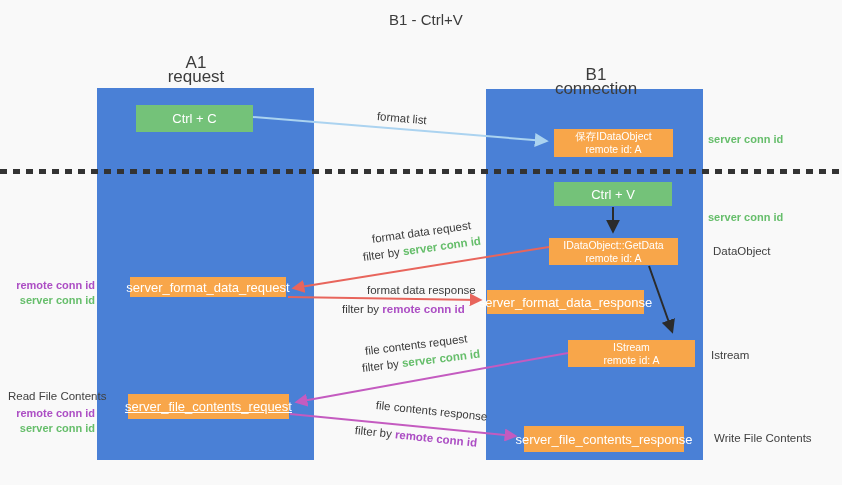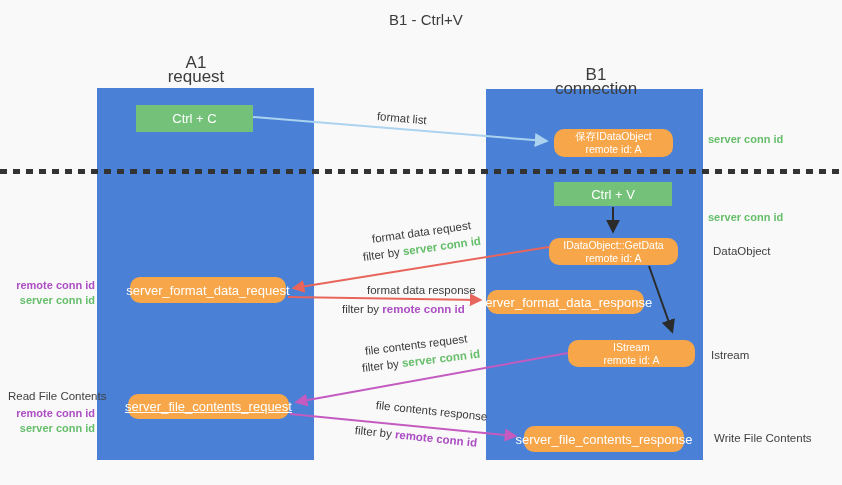--- a/index.html
+++ b/index.html
@@ -14,29 +14,29 @@
   .lane{background:#4a80d6;z-index:1;}
   #lane-a1{left:97px;top:88px;width:217px;height:372px;}
   #lane-b1{left:486px;top:89px;width:217px;height:371px;}
 
   .dotted{left:0;top:169px;width:842px;height:5px;z-index:4;
           background:repeating-linear-gradient(to right,#333 0 7px,transparent 7px 13px);}
 
   .node{z-index:3;display:flex;flex-direction:column;align-items:center;justify-content:center;
         color:#fff;text-align:center;}
   .node.green{background:#74c279;}
-  .node.orange{background:#f8a64a;border-radius:10px;}
+  .node.orange{background:#f8a64a;}
   .one{font-size:13px;}
   .two{font-size:10.5px;line-height:13px;}
 
   #ctrl-c{left:136px;top:105px;width:117px;height:27px;}
   #save-obj{left:554px;top:129px;width:119px;height:28px;}
   #ctrl-v{left:554px;top:182px;width:118px;height:24px;}
   #getdata{left:549px;top:238px;width:129px;height:27px;align-items:center;}
-  #fmt-req{left:130px;top:277px;width:156px;height:26px;}
+  #fmt-req{left:130px;top:277px;width:156px;height:20px;}
   #fmt-resp{left:487px;top:290px;width:157px;height:24px;}
   #istream{left:568px;top:340px;width:127px;height:27px;}
   #file-req{left:128px;top:394px;width:161px;height:25px;text-decoration:underline;}
   #file-resp{left:524px;top:426px;width:160px;height:26px;}
 
   svg.arrows{left:0;top:0;z-index:5;pointer-events:none;}
 
   .lbl{z-index:6;font-size:11.5px;color:#3b3b3b;white-space:nowrap;}
   .lbl .green-id{color:#66be6b;font-weight:bold;}
   .lbl .purple-id{color:#ac4ec4;font-weight:bold;}

